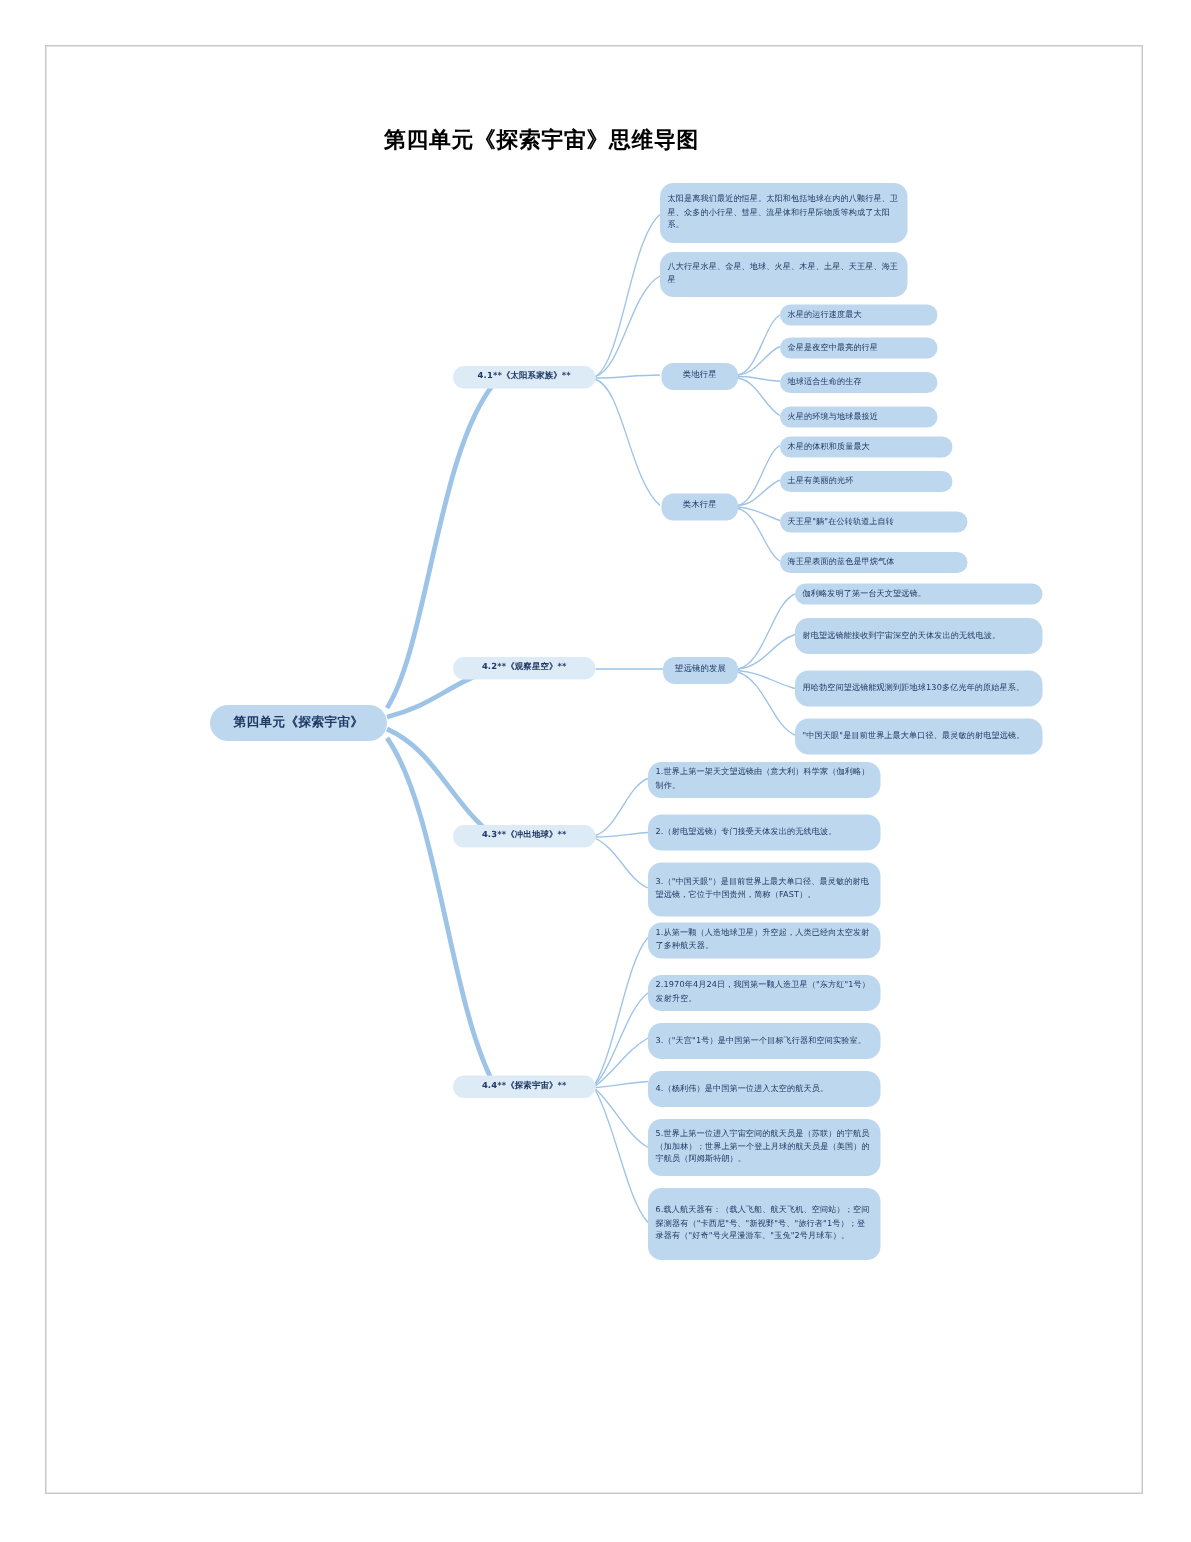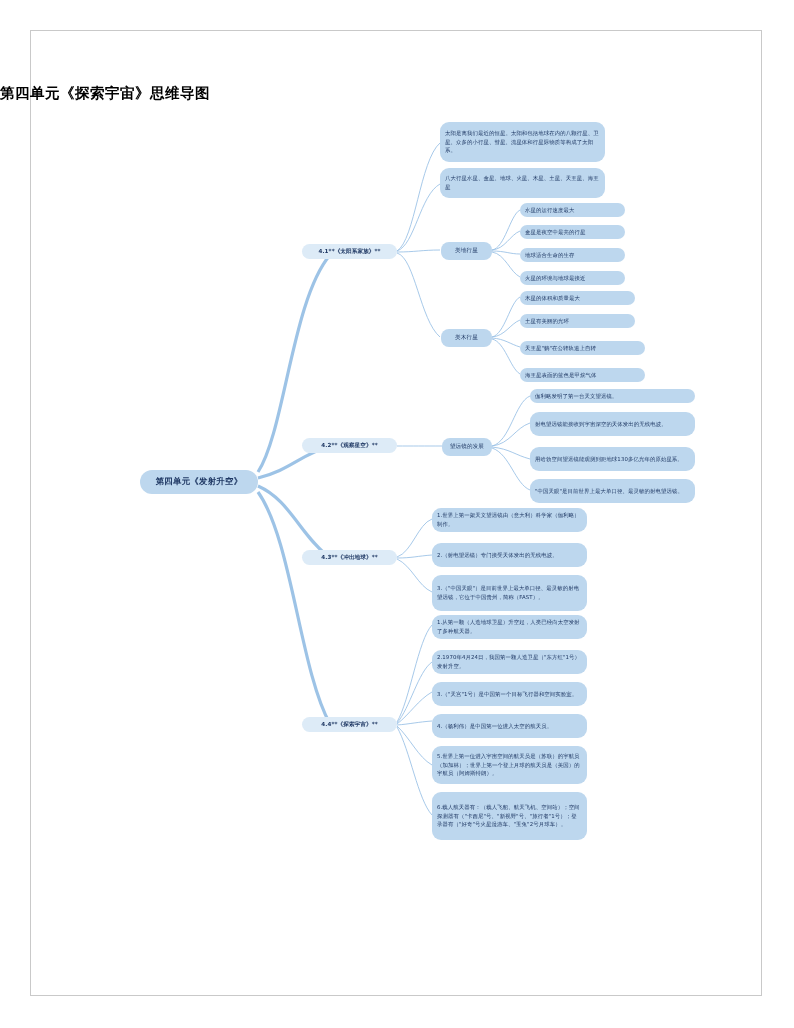--- a/index.html
+++ b/index.html
@@ -16,20 +16,21 @@
   .page-frame{
     position:absolute;left:30px;top:30px;
     width:732px;height:966px;
     border:1px solid #c9c9c9;
     box-sizing:border-box;
     pointer-events:none;
   }
 
   .title{
     position:absolute;left:0;top:84px;width:722px;
+    text-align:center;
     font-size:14.5px;font-weight:bold;color:#000;
     letter-spacing:.5px;
     font-family:"DejaVu Sans","Liberation Sans",sans-serif;
   }
 
   svg.links{position:absolute;left:0;top:0;width:794px;height:1028px;}
 
   
   .node{
     position:absolute;
@@ -124,21 +125,21 @@
         <path d="M397,723 C410,708 418,672 432,662"></path>
         <path d="M397,724 C410,714 418,700 432,692"></path>
         <path d="M397,725 C410,724 418,722 432,721"></path>
         <path d="M397,726 C410,738 418,757 432,765"></path>
         <path d="M397,727 C410,750 418,800 432,815"></path>
       </g>
     </g>
   </svg>
 
   <div class="node center" style="left:140px;top:470px;width:118px;height:24px;">
-    <span>第四单元《发射升空》</span>
+    <span>第四单元《探索宇宙》</span>
   </div>
 
   <div class="node lvl2" style="left:302px;top:244px;width:95px;height:15px;">
     <span>4.1**《太阳系家族》**</span>
   </div>
   <div class="node lvl2" style="left:302px;top:438px;width:95px;height:15px;">
     <span>4.2**《观察星空》**</span>
   </div>
   <div class="node lvl2" style="left:302px;top:550px;width:95px;height:15px;">
     <span>4.3**《冲出地球》**</span>

